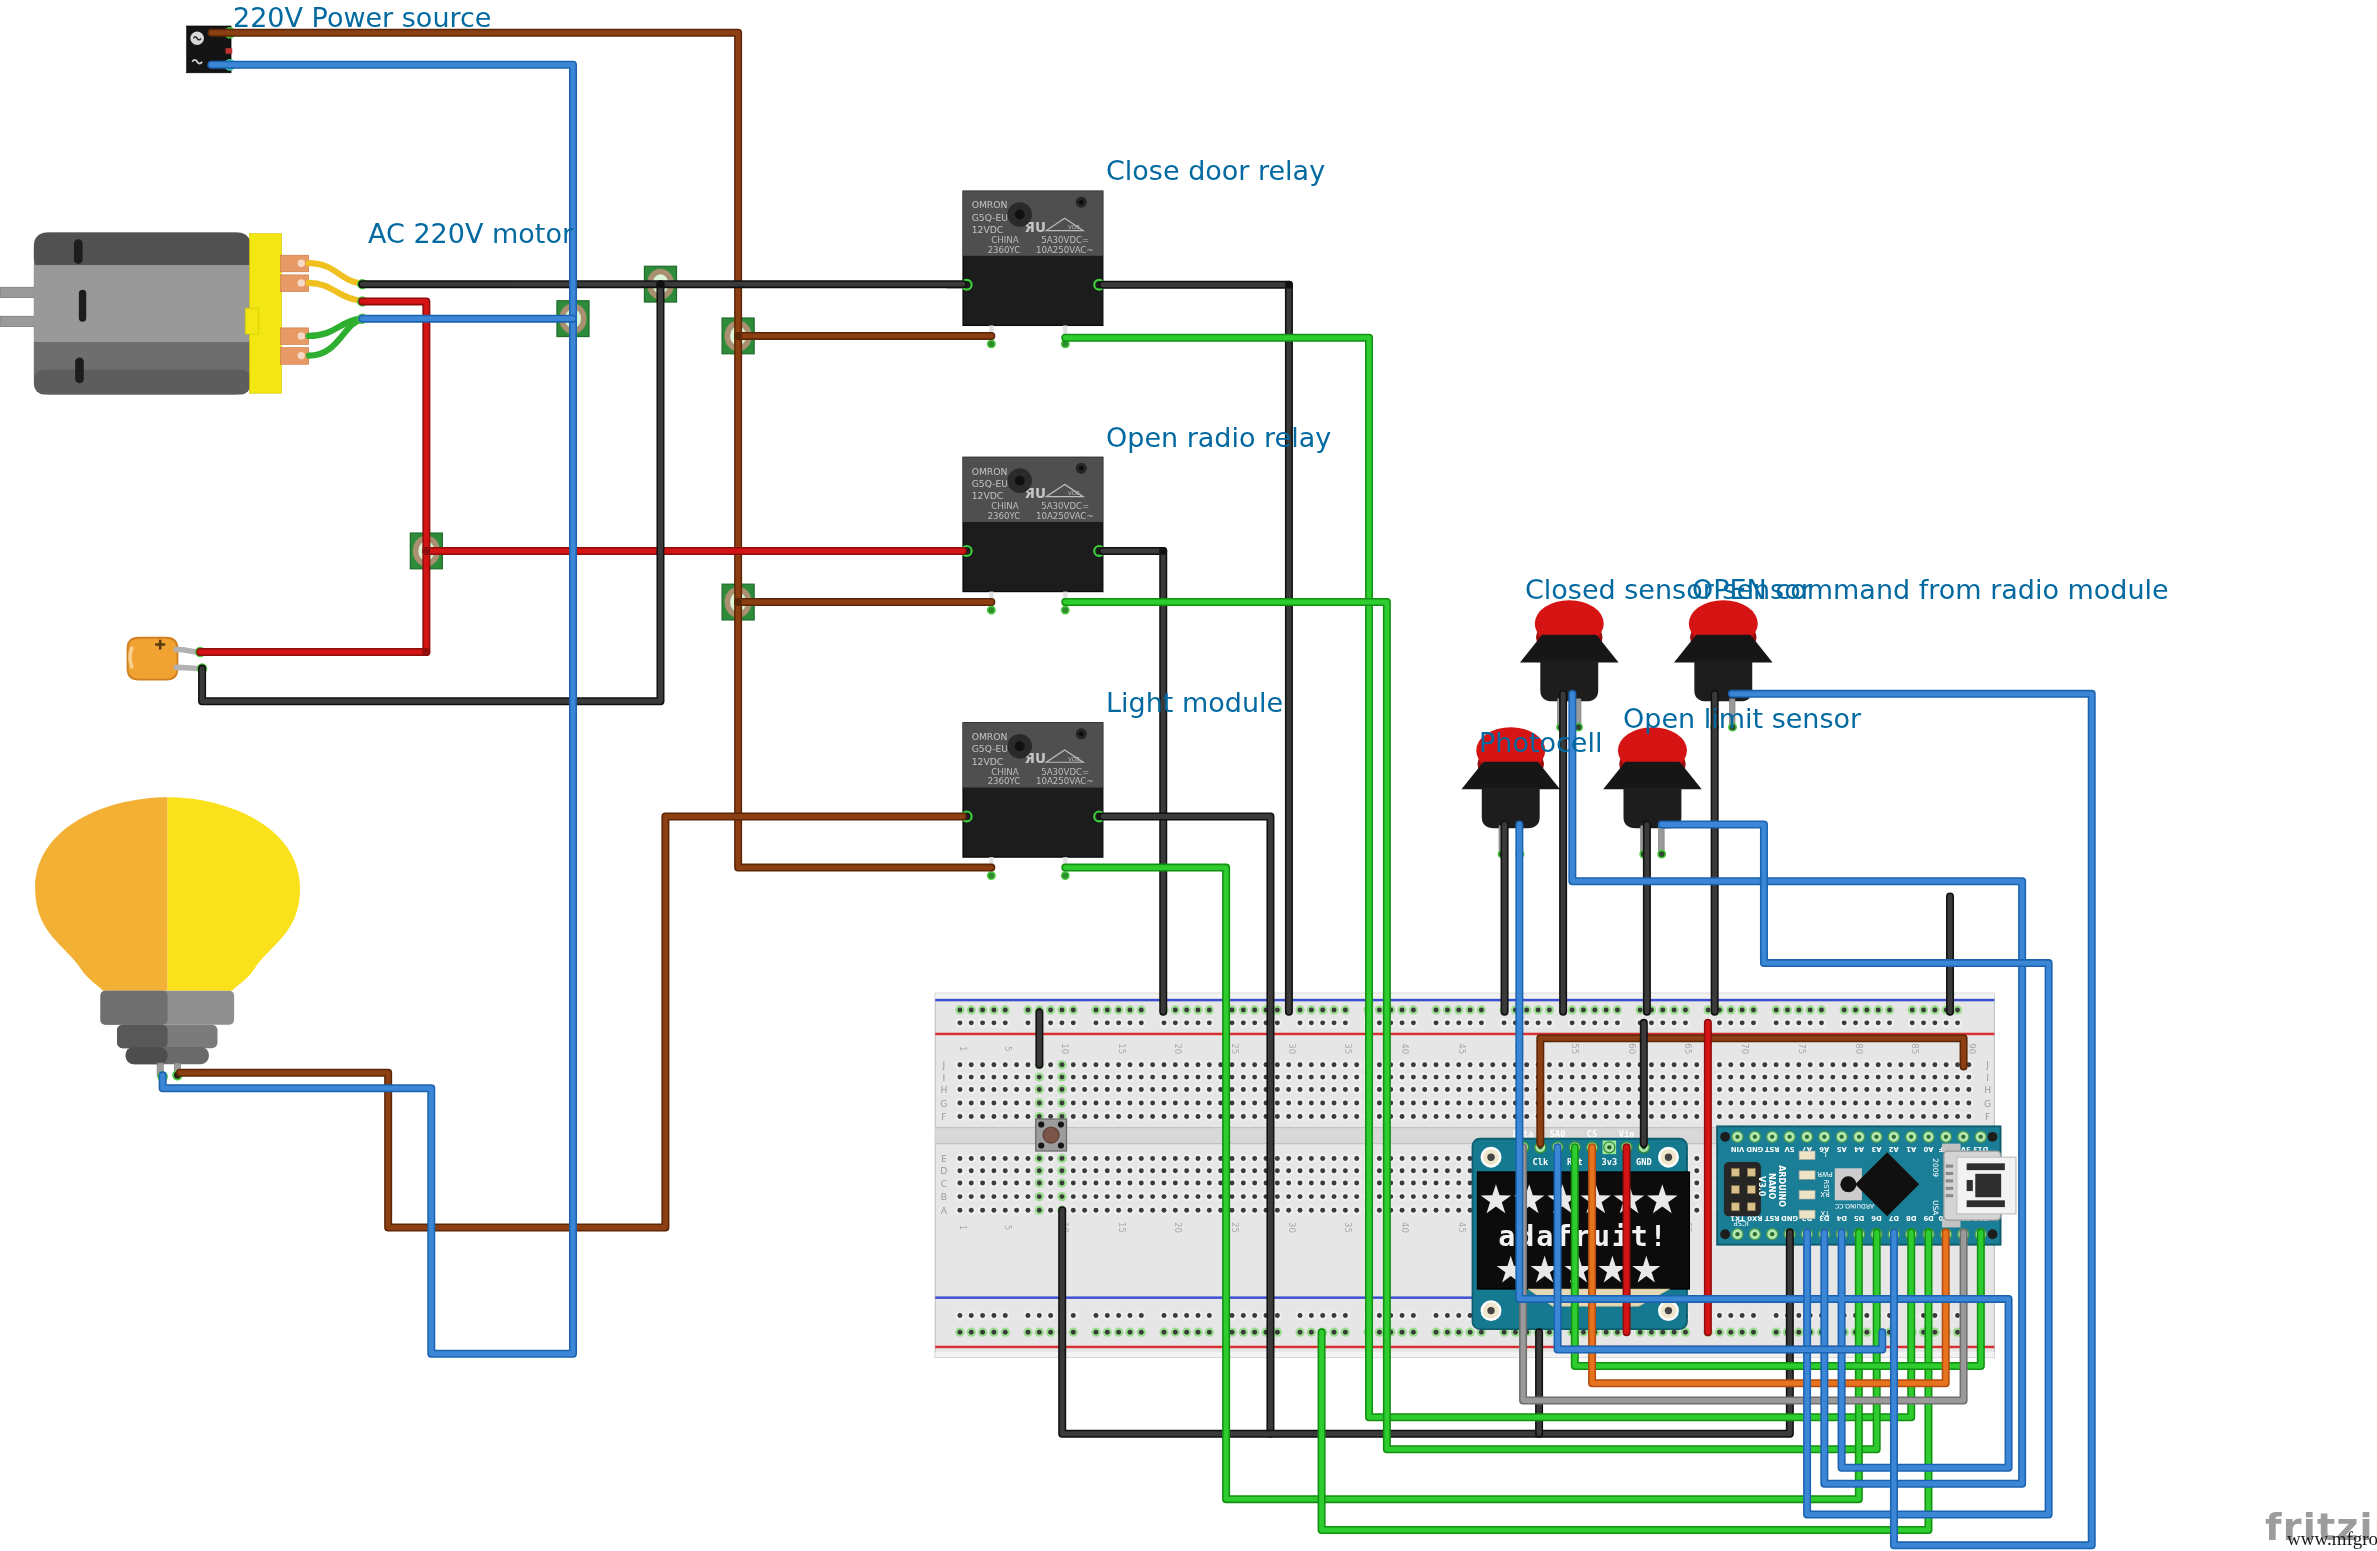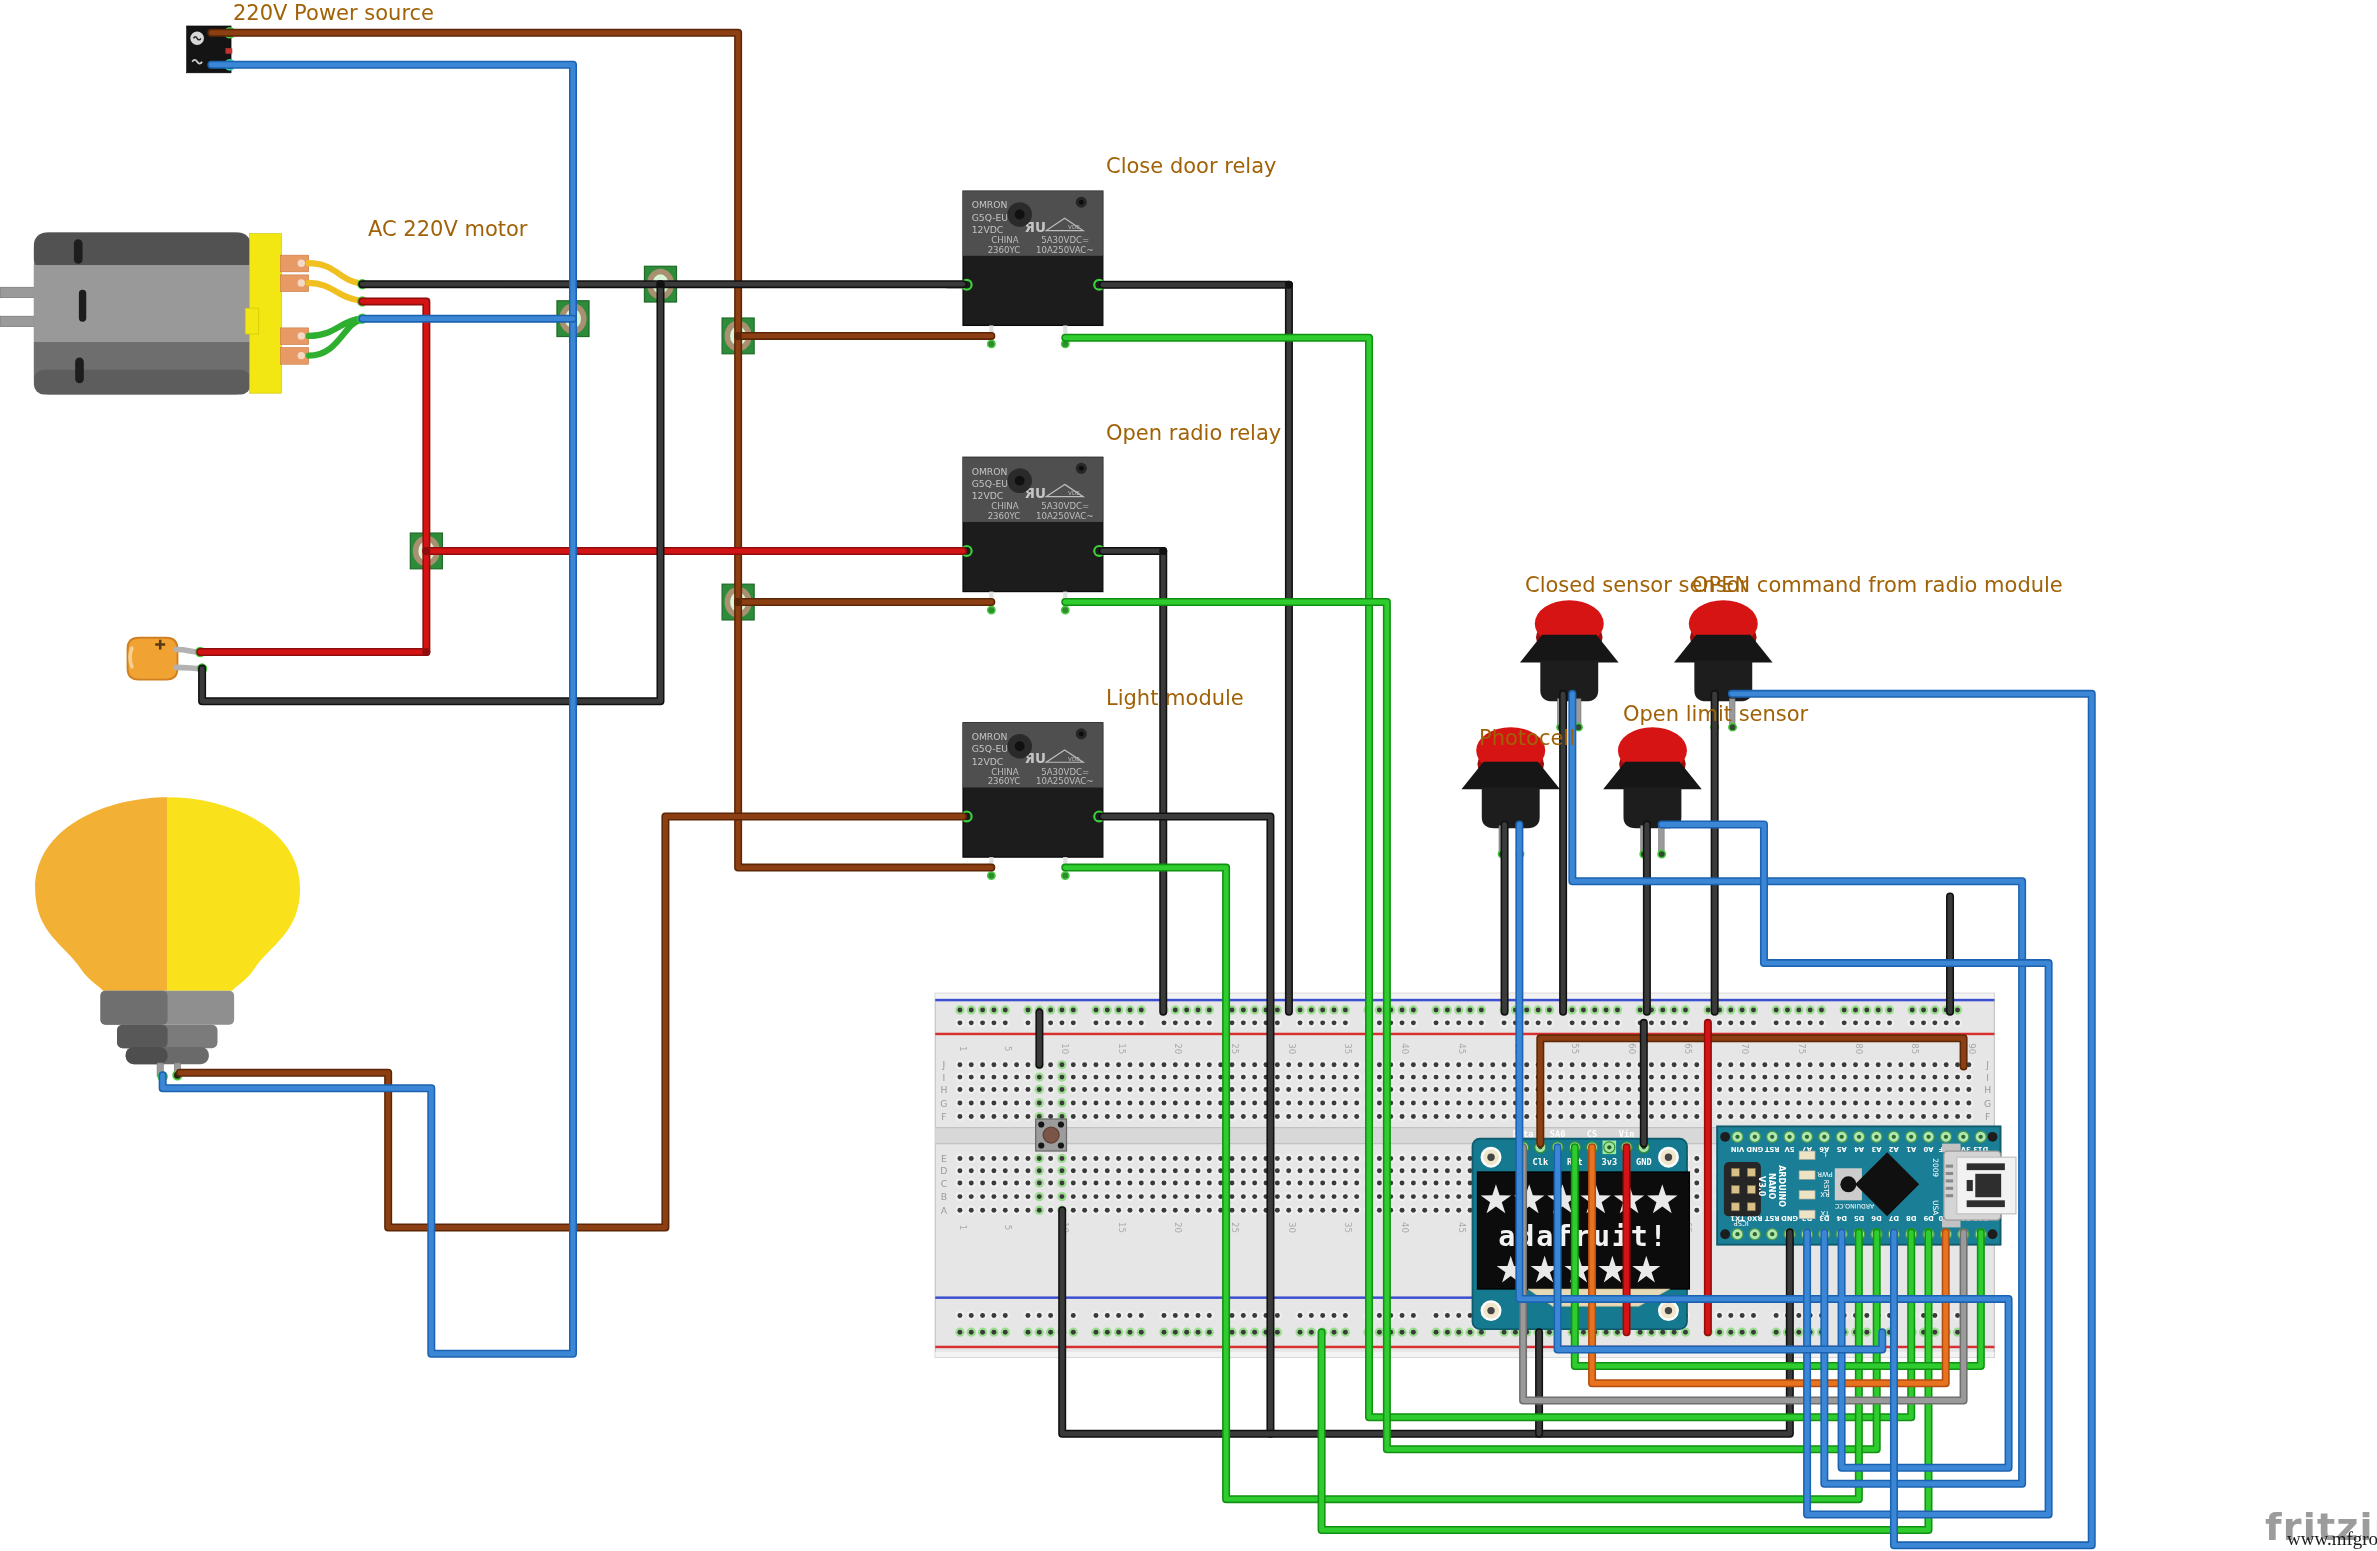--- a/index.html
+++ b/index.html
@@ -1,19 +1,19 @@
 <!DOCTYPE html>
 <html style="font-size:10px"><head>
 <meta charset="utf-8">
 <style>
   html,body{margin:0;padding:0;background:#fff;}
   .stage{position:relative;width:2377px;height:1551px;background:#fff;overflow:hidden;
          font-family:"DejaVu Sans",sans-serif;}
   .stage svg{position:absolute;left:0;top:0;}
-  .lbl{position:absolute;font-size:21px;color:#a16207;white-space:pre-line;line-height:1.3;}
+  .lbl{position:absolute;font-size:27px;color:#0369a1;white-space:pre-line;line-height:1.3;}
   .logo{position:absolute;font-size:38px;font-weight:600;color:#9c9c9c;letter-spacing:1.2px;}
   .wm{position:absolute;font-size:19px;color:#1a1a1a;font-family:"Liberation Serif",serif;}
 </style>
 </head>
 <body>
 
 <div class="stage">
 
   <svg id="diagram" width="2377" height="1551" viewBox="0 0 3858 2517" xmlns="http://www.w3.org/2000/svg">
 

